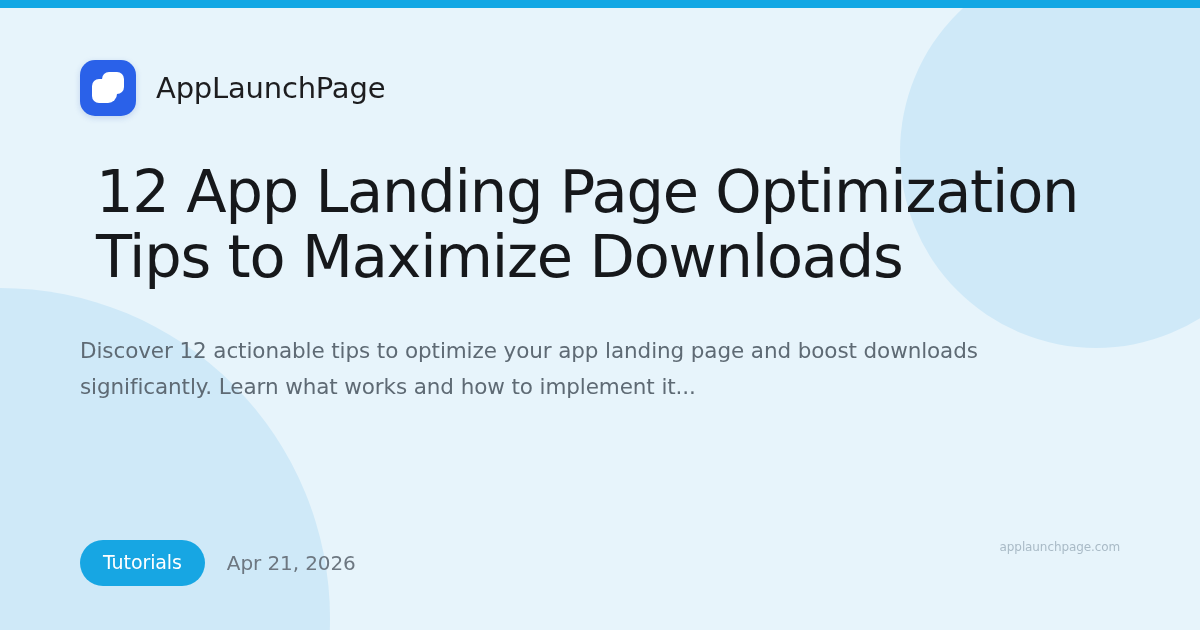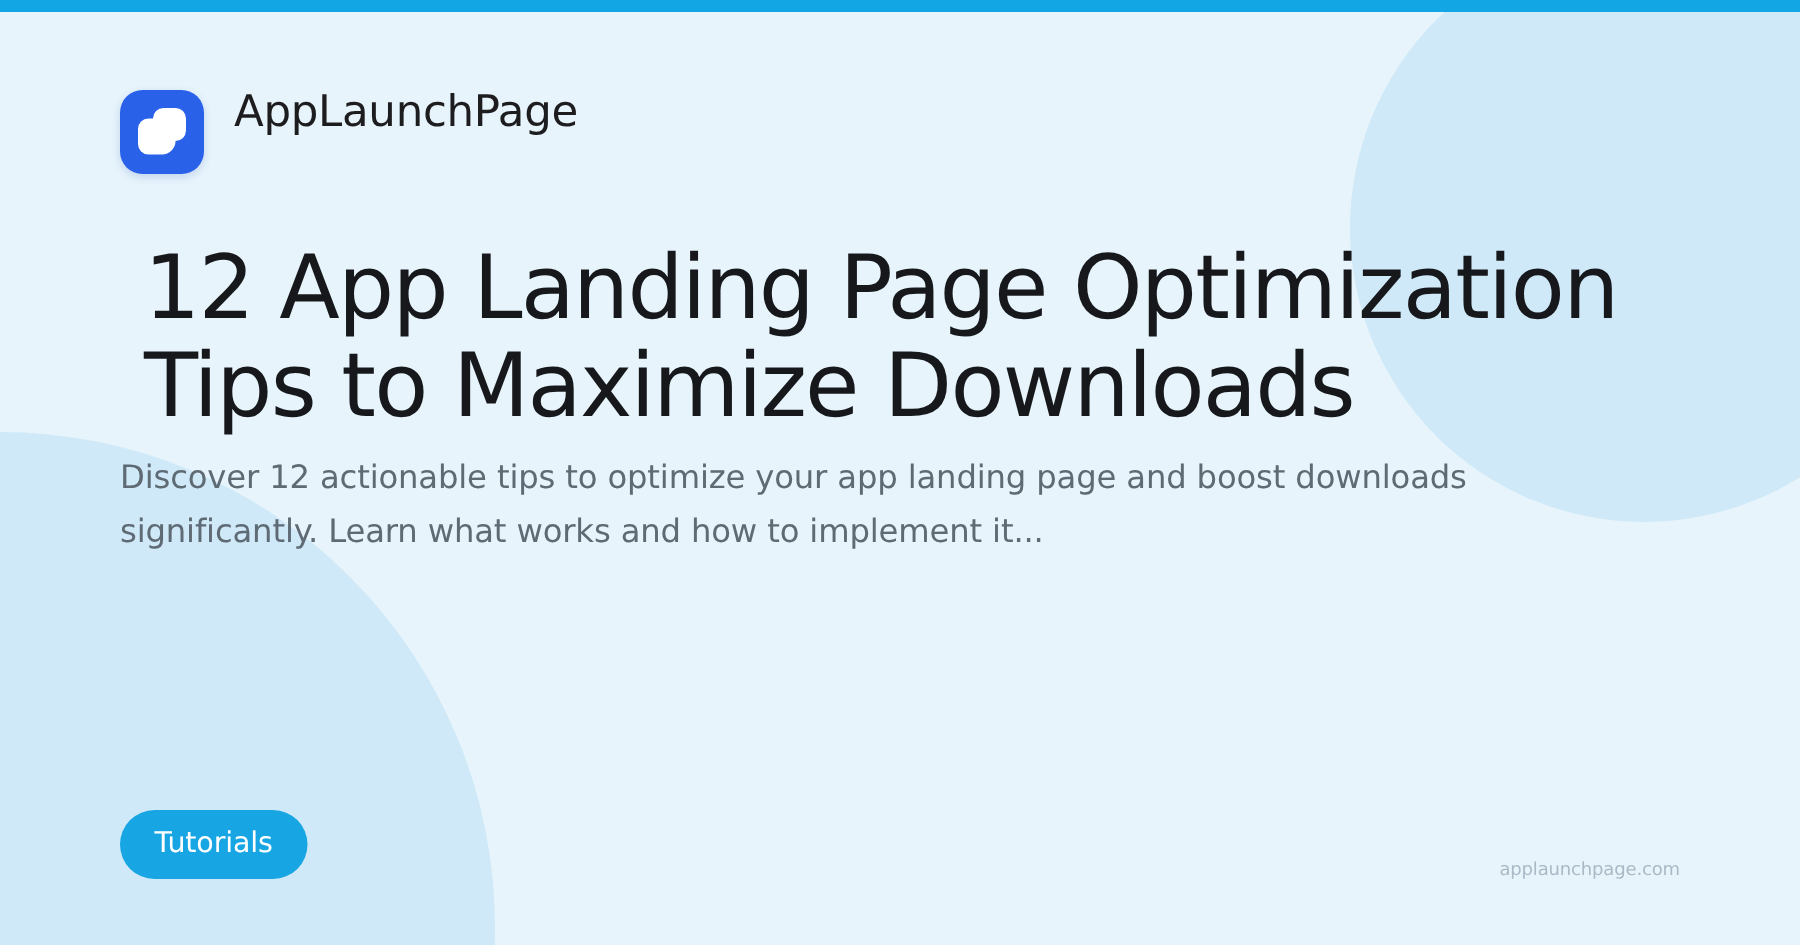--- a/index.html
+++ b/index.html
@@ -61,21 +61,21 @@
     height: 630px;
     box-sizing: border-box;
     padding: 52px 80px 44px 80px;
     display: flex;
     flex-direction: column;
   }
 
   
   .brand {
     display: flex;
-    align-items: flex-start;
+    align-items: center;
     gap: 20px;
     margin-top: 8px;
   }
   .brand-mark {
     width: 56px;
     height: 56px;
     border-radius: 15px;
     background: #2a61e9;
     position: relative;
     flex: 0 0 auto;
@@ -123,35 +123,35 @@
     font-size: 59px;
     line-height: 65px;
     font-weight: 400;
     color: #16181b;
     letter-spacing: -1.2px;
     max-width: 1050px;
   }
 
   
   .description {
-    margin: 12px 0 0 0;
+    margin: 44px 0 0 0;
     font-size: 21.5px;
     line-height: 36px;
     color: #5e6a74;
     font-weight: 400;
     max-width: 960px;
     letter-spacing: -0.1px;
   }
 
   .spacer { flex: 1 1 auto; }
 
   
   .footer {
     display: flex;
-    align-items: flex-end;
+    align-items: flex-start;
     justify-content: space-between;
   }
   .footer-left {
     display: flex;
     align-items: center;
     gap: 22px;
   }
   .category-badge {
     display: inline-flex;
     align-items: center;
@@ -197,18 +197,19 @@
 
     <h1 class="headline">12 App Landing Page Optimization Tips to Maximize Downloads</h1>
 
     <p class="description">Discover 12 actionable tips to optimize your app landing page and boost downloads significantly. Learn what works and how to implement it...</p>
 
     <div class="spacer"></div>
 
     <div class="footer">
       <div class="footer-left">
         <span class="category-badge">Tutorials</span>
+        <span class="publish-date">Apr 21, 2026</span>
       </div>
       <div class="site-domain">applaunchpage.com</div>
     </div>
 
   </div>
 </div>
 
 </body></html>

